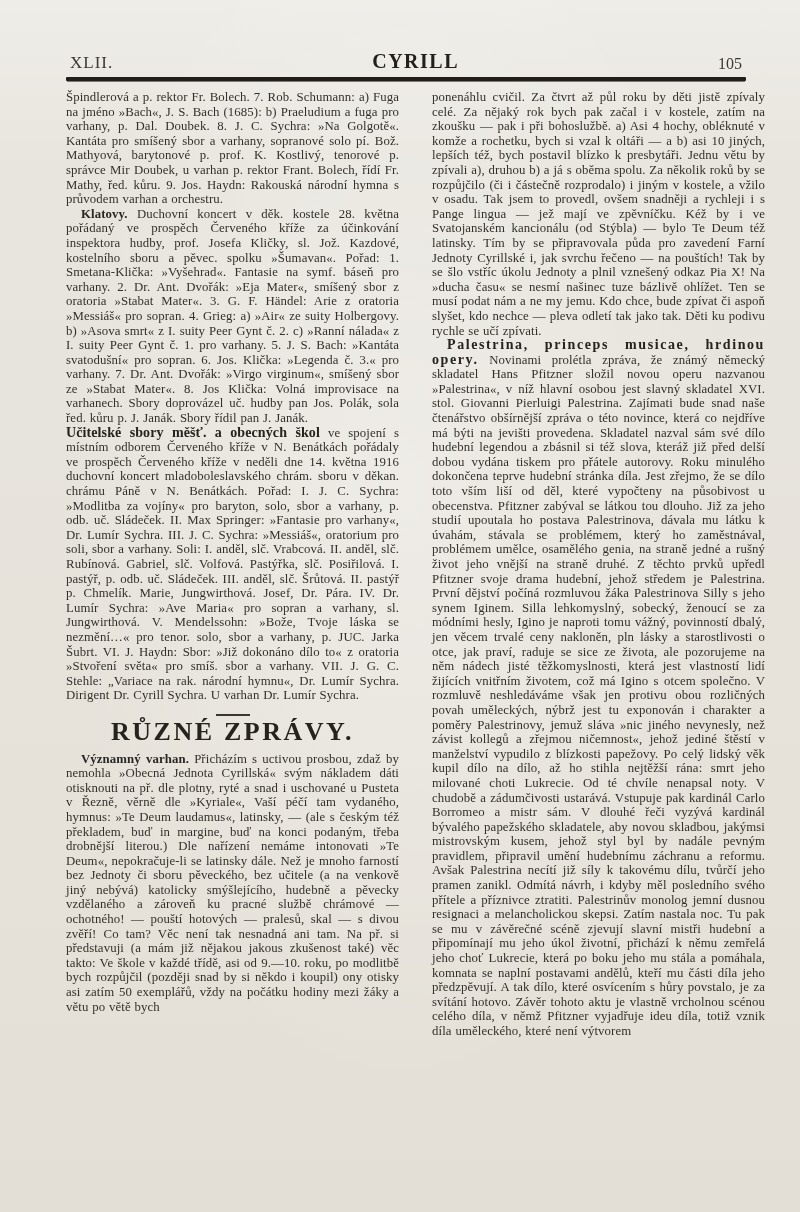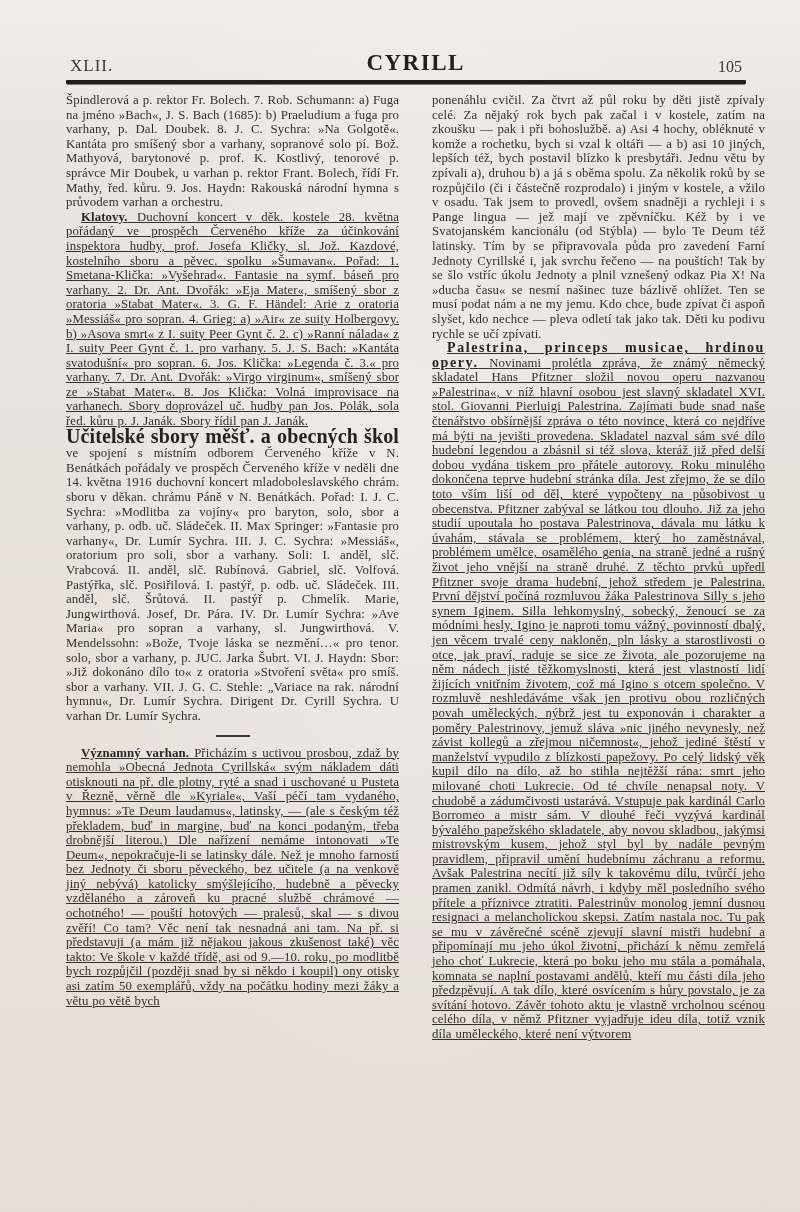--- a/index.html
+++ b/index.html
@@ -30,21 +30,21 @@
     align-items: flex-end;
     justify-content: space-between;
     padding: 0 4px 4px 4px;
   }
   .rh-volume {
     font-size: 17px;
     letter-spacing: 1px;
     color: #3b3831;
   }
   .rh-title {
-    font-size: 23px;
+    font-size: 20px;
     font-weight: bold;
     letter-spacing: 1.5px;
     color: #23201b;
   }
   .rh-page {
     font-size: 16px;
     color: #3b3831;
     text-align: right;
   }
   .head-rule {
@@ -64,28 +64,28 @@
     flex: 0 0 333px;
     text-align: justify;
     font-size: 12.8px;
     line-height: 14.6px;
     letter-spacing: 0.1px;
     word-spacing: 0.5px;
   }
   .col p {
     margin: 0;
   }
-  p.indent { text-indent: 15px; text-decoration: underline; }
+  p.indent { text-indent: 15px; }
   .lead {
     font-weight: bold;
     color: #2a2722;
   }
   .lead-big {
     font-weight: bold;
-    font-size: 20px;
+    font-size: 14px;
     color: #26231e;
   }
   .lead-spaced {
     font-weight: bold;
     font-size: 14px;
     letter-spacing: 1.6px;
     color: #26231e;
     margin-top: 45px;
   }
   .divider {
@@ -125,20 +125,21 @@
         <span>Duchovní koncert v děk. kostele 28. května pořádaný ve prospěch Červeného kříže za účinkování inspektora hudby, prof. Josefa Kličky, sl. Jož. Kazdové, kostelního sboru a pěvec. spolku »Šumavan«. Pořad: 1. Smetana-Klička: »Vyšehrad«. Fantasie na symf. báseň pro varhany. 2. Dr. Ant. Dvořák: »Eja Mater«, smíšený sbor z oratoria »Stabat Mater«. 3. G. F. Händel: Arie z oratoria »Messiáš« pro sopran. 4. Grieg: a) »Air« ze suity Holbergovy. b) »Asova smrt« z I. suity Peer Gynt č. 2. c) »Ranní nálada« z I. suity Peer Gynt č. 1. pro varhany. 5. J. S. Bach: »Kantáta svatodušní« pro sopran. 6. Jos. Klička: »Legenda č. 3.« pro varhany. 7. Dr. Ant. Dvořák: »Virgo virginum«, smíšený sbor ze »Stabat Mater«. 8. Jos Klička: Volná improvisace na varhanech. Sbory doprovázel uč. hudby pan Jos. Polák, sola řed. kůru p. J. Janák. Sbory řídil pan J. Janák.</span>
       </p>
 
       <p>
         <span class="lead-big">Učitelské sbory měšť. a obecných škol</span>
         <span>ve spojení s místním odborem Červeného kříže v N. Benátkách pořádaly ve prospěch Červeného kříže v neděli dne 14. května 1916 duchovní koncert mladoboleslavského chrám. sboru v děkan. chrámu Páně v N. Benátkách. Pořad: I. J. C. Sychra: »Modlitba za vojíny« pro baryton, solo, sbor a varhany, p. odb. uč. Sládeček. II. Max Springer: »Fantasie pro varhany«, Dr. Lumír Sychra. III. J. C. Sychra: »Messiáš«, oratorium pro soli, sbor a varhany. Soli: I. anděl, slč. Vrabcová. II. anděl, slč. Rubínová. Gabriel, slč. Volfová. Pastýřka, slč. Posiřilová. I. pastýř, p. odb. uč. Sládeček. III. anděl, slč. Šrůtová. II. pastýř p. Chmelík. Marie, Jungwirthová. Josef, Dr. Pára. IV. Dr. Lumír Sychra: »Ave Maria« pro sopran a varhany, sl. Jungwirthová. V. Mendelssohn: »Bože, Tvoje láska se nezmění…« pro tenor. solo, sbor a varhany, p. JUC. Jarka Šubrt. VI. J. Haydn: Sbor: »Již dokonáno dílo to« z oratoria »Stvoření světa« pro smíš. sbor a varhany. VII. J. G. C. Stehle: „Variace na rak. národní hymnu«, Dr. Lumír Sychra. Dirigent Dr. Cyrill Sychra. U varhan Dr. Lumír Sychra.</span>
       </p>
 
       <div class="divider"></div>
 
+      <div class="section-title">RŮZNÉ ZPRÁVY.</div>
 
       <p class="indent">
         <span class="lead">Významný varhan.</span>
         <span>Přicházím s uctivou prosbou, zdaž by nemohla »Obecná Jednota Cyrillská« svým nákladem dáti otisknouti na př. dle plotny, ryté a snad i uschované u Pusteta v Řezně, věrně dle »Kyriale«, Vaší péčí tam vydaného, hymnus: »Te Deum laudamus«, latinsky, — (ale s českým též překladem, buď in margine, buď na konci podaným, třeba drobnější literou.) Dle nařízení nemáme intonovati »Te Deum«, nepokračuje-li se latinsky dále. Než je mnoho farností bez Jednoty či sboru pěveckého, bez učitele (a na venkově jiný nebývá) katolicky smýšlejícího, hudebně a pěvecky vzdělaného a zároveň ku pracné službě chrámové — ochotného! — pouští hotových — pralesů, skal — s divou zvěří! Co tam? Věc není tak nesnadná ani tam. Na př. si představuji (a mám již nějakou jakous zkušenost také) věc takto: Ve škole v každé třídě, asi od 9.—10. roku, po modlitbě bych rozpůjčil (později snad by si někdo i koupil) ony otisky asi zatím 50 exemplářů, vždy na počátku hodiny mezi žáky a větu po větě bych</span>
       </p>
     </div>
 
     <div class="col">
       <p>ponenáhlu cvičil. Za čtvrt až půl roku by děti jistě zpívaly celé. Za nějaký rok bych pak začal i v kostele, zatím na zkoušku — pak i při bohoslužbě. a) Asi 4 hochy, obléknuté v komže a rochetku, bych si vzal k oltáři — a b) asi 10 jiných, lepších též, bych postavil blízko k presbytáři. Jednu větu by zpívali a), druhou b) a já s oběma spolu. Za několik roků by se rozpůjčilo (či i částečně rozprodalo) i jiným v kostele, a vžilo v osadu. Tak jsem to provedl, ovšem snadněji a rychleji i s Pange lingua — jež mají ve zpěvníčku. Kéž by i ve Svatojanském kancionálu (od Stýbla) — bylo Te Deum též latinsky. Tím by se připravovala půda pro zavedení Farní Jednoty Cyrillské i, jak svrchu řečeno — na pouštích! Tak by se šlo vstříc úkolu Jednoty a plnil vznešený odkaz Pia X! Na »ducha času« se nesmí našinec tuze bázlivě ohlížet. Ten se musí podat nám a ne my jemu. Kdo chce, bude zpívat či aspoň slyšet, kdo nechce — pleva odletí tak jako tak. Děti ku podivu rychle se učí zpívati.</p>
 

